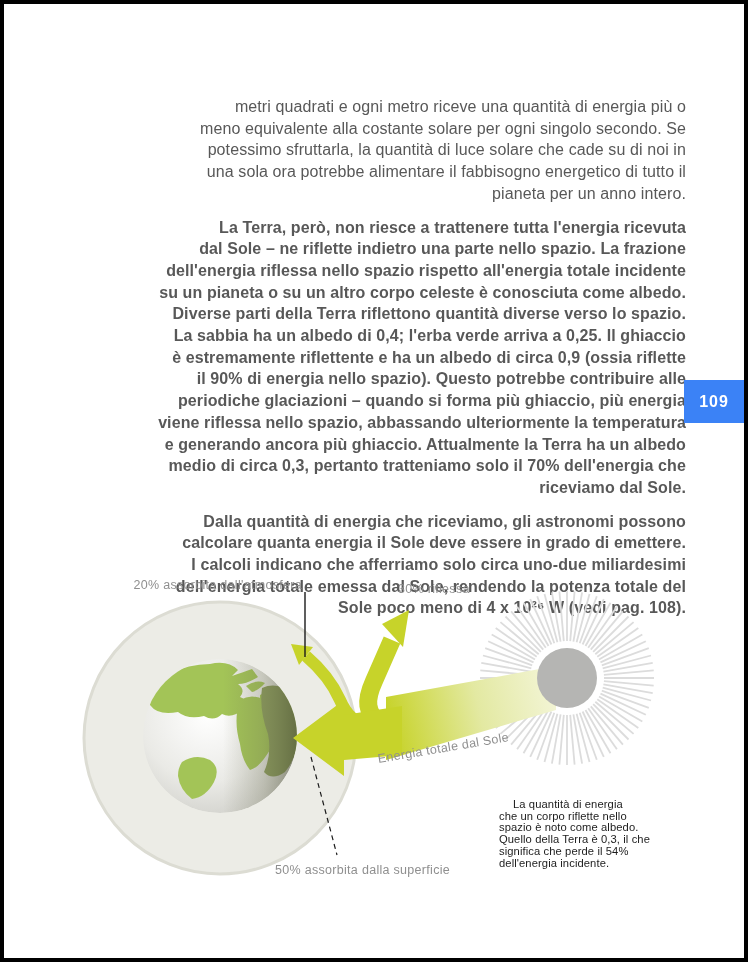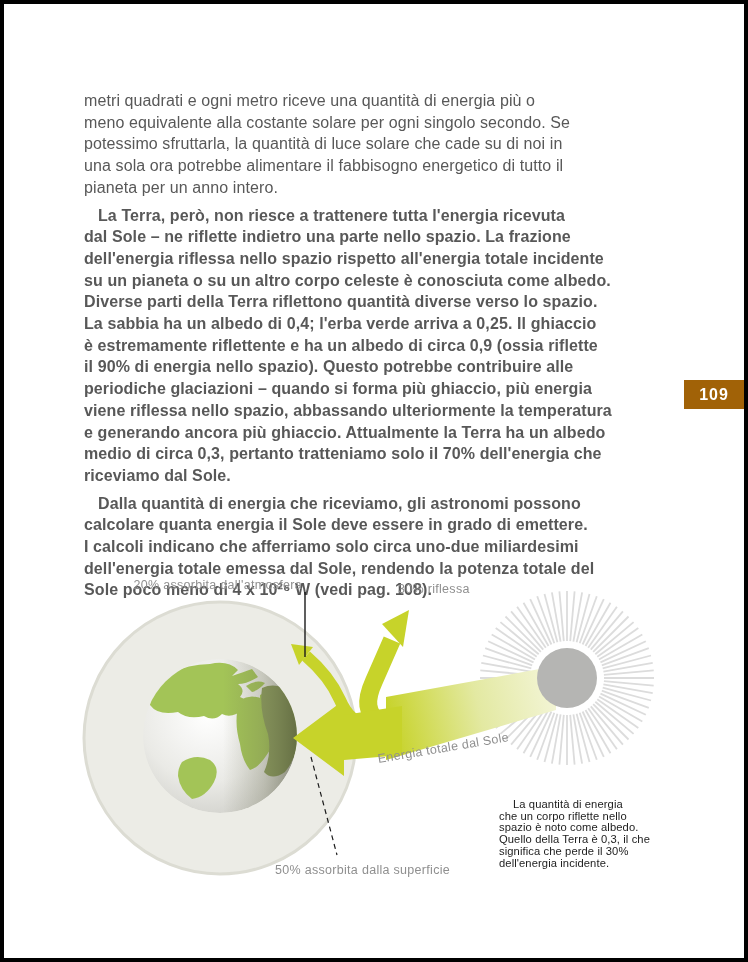--- a/index.html
+++ b/index.html
@@ -5,25 +5,25 @@
   html,body{margin:0;padding:0;background:#ffffff;}
   .page{
     position:relative;width:748px;height:962px;background:#ffffff;
     font-family:"Liberation Sans",sans-serif;overflow:hidden;
   }
   .frame{position:absolute;inset:0;border:4px solid #000;pointer-events:none;z-index:50;}
   .bodytext{
     position:absolute;left:78px;top:84px;width:620px;
     font-size:16px;line-height:21.7px;color:#585858;letter-spacing:0.1px;
   }
-  .bodytext p{margin:6px;white-space:pre-line;}
+  .bodytext p{margin:12px;white-space:pre-line;text-align:right;}
   .bodytext p.indent{text-indent:14px;font-weight:bold;}
   .page-tab{
-    position:absolute;left:684px;top:380px;width:60px;height:29px;
-    background:#a16207;color:#ffffff;font-weight:bold;font-size:16px;
+    position:absolute;left:684px;top:380px;width:60px;height:43px;
+    background:#3b82f6;color:#ffffff;font-weight:bold;font-size:16px;
     display:flex;align-items:center;justify-content:center;letter-spacing:1px;z-index:40;
   }
   .diagram{position:absolute;left:0;top:560px;width:748px;height:402px;}
   .dlabel{font-family:"Liberation Sans",sans-serif;font-size:12.5px;fill:#8f8f8f;letter-spacing:0.3px;}
   .caption{
     position:absolute;left:499px;top:799px;width:164px;
     font-size:11.2px;line-height:11.7px;color:#1c1c1c;
     white-space:pre-line;text-indent:14px;letter-spacing:0.1px;
   }
 </style>
@@ -198,16 +198,16 @@
     <text class="dlabel" x="302" y="589" text-anchor="end">20% assorbita dall'atmosfera</text>
     <text class="dlabel" x="398" y="593">30% riflessa</text>
     <text class="dlabel" x="444" y="752" text-anchor="middle" transform="rotate(-9.5 444 752)">Energia totale dal Sole</text>
     <text class="dlabel" x="275" y="874">50% assorbita dalla superficie</text>
   </svg>
 
   <div class="caption">La quantità di energia
 che un corpo riflette nello
 spazio è noto come albedo.
 Quello della Terra è 0,3, il che
-significa che perde il 30%
+significa che perde il 54%
 dell'energia incidente.</div>
 
 </div>
 
 </body></html>

